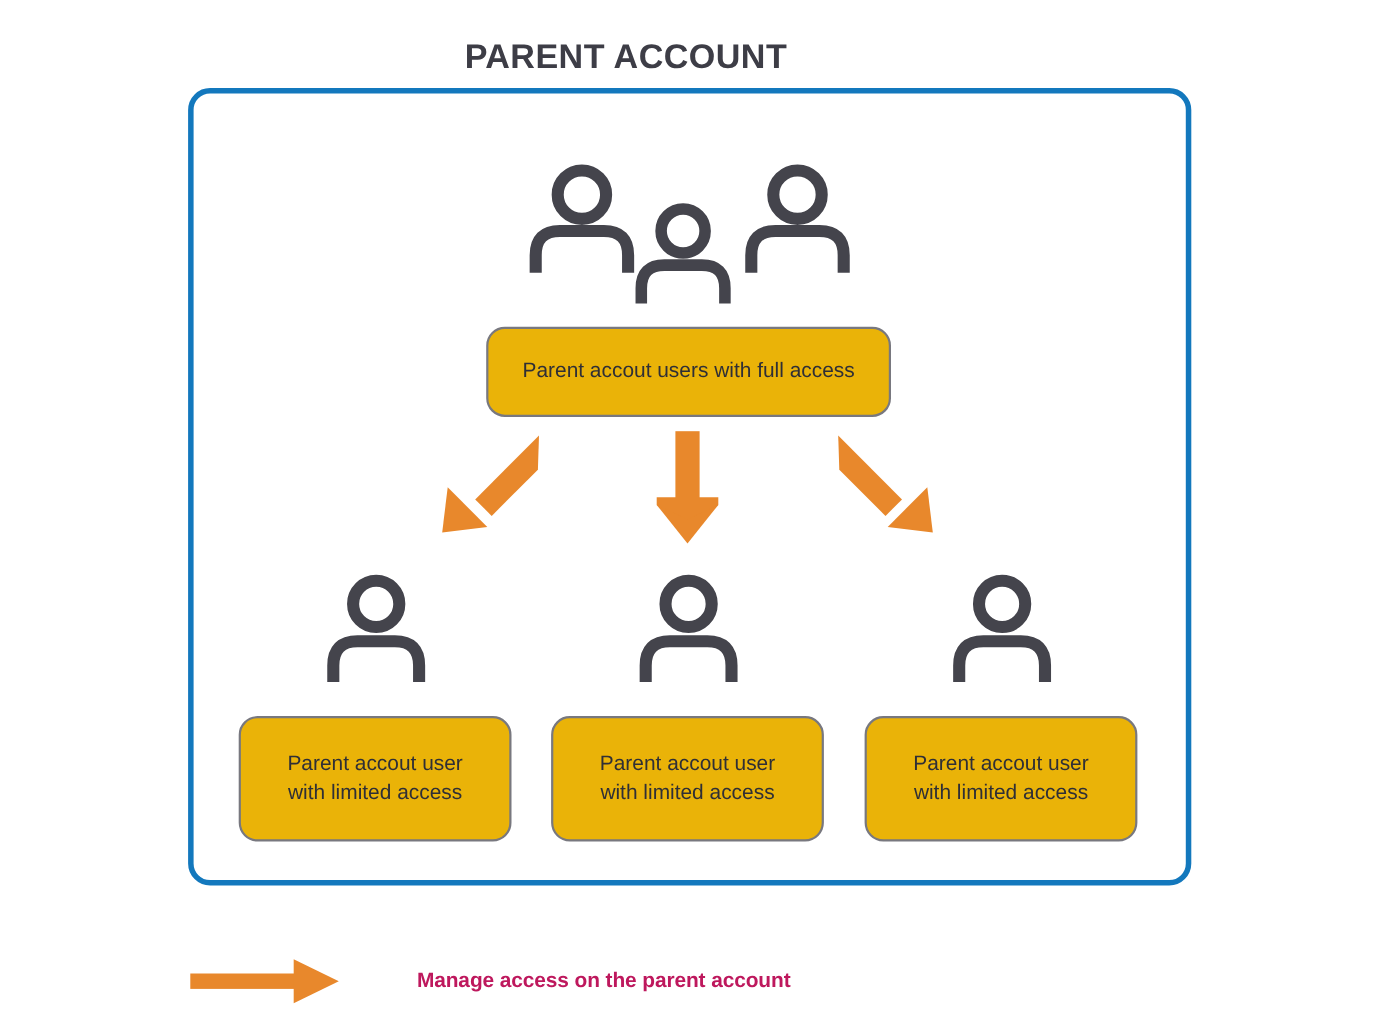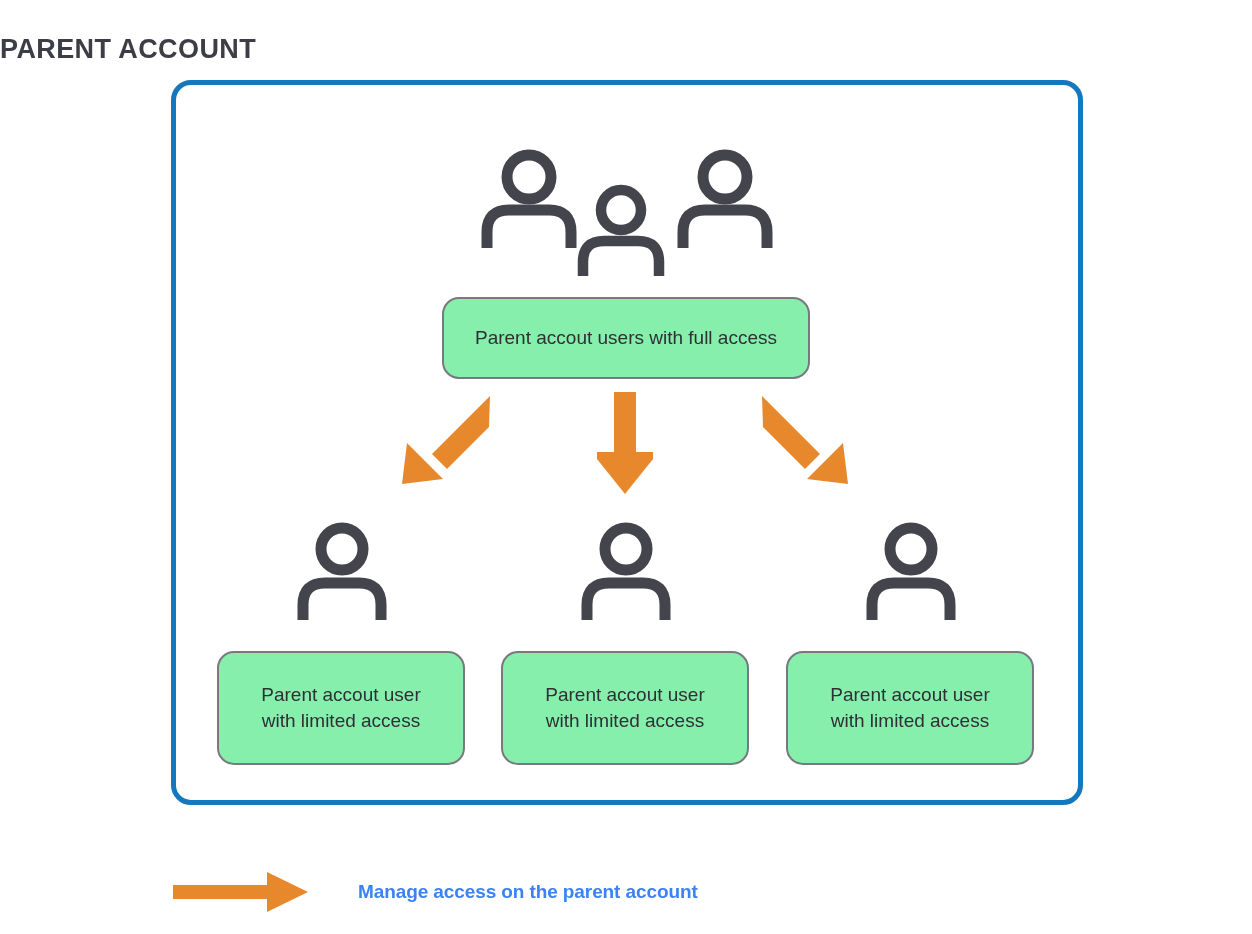--- a/index.html
+++ b/index.html
@@ -14,21 +14,22 @@
     font-family: "Liberation Sans", sans-serif;
     overflow: hidden;
   }
 
   
   .page-title {
     position: absolute;
     left: 0;
     top: 34px;
     width: 1138px;
-    font-size: 27px;
+    text-align: center;
+    font-size: 31px;
     font-weight: bold;
     letter-spacing: 0.4px;
     color: #3d3d46;
   }
 
   
   .parent-frame {
     position: absolute;
     left: 171px;
     top: 80px;
@@ -51,21 +52,21 @@
   .group-top .p-left   { left: 0px;   top: 0px;  }
   .group-top .p-mid    { left: 97px;  top: 36px; }
   .group-top .p-right  { left: 196px; top: 0px;  }
 
   
   .label-box {
     position: absolute;
     box-sizing: border-box;
     border: 2px solid #78787f;
     border-radius: 17px;
-    background: #86efac;
+    background: #eab308;
     color: #2f2f36;
     display: flex;
     align-items: center;
     justify-content: center;
     text-align: center;
     font-size: 19px;
     line-height: 26px;
   }
   .label-top {
     left: 442px;
@@ -101,22 +102,22 @@
     position: absolute;
     left: 171px;
     top: 868px;
     width: 700px;
     height: 48px;
     display: flex;
     align-items: center;
   }
   .legend-arrow { width: 140px; height: 44px; flex: none; }
   .legend-text {
-    margin-left: 47px;
-    color: #3b82f6;
+    margin-left: 68px;
+    color: #be185d;
     font-size: 19px;
     font-weight: bold;
     letter-spacing: -0.1px;
     white-space: nowrap;
   }
 </style>
 </head>
 <body>
 
 <div class="page-title">PARENT ACCOUNT</div>

